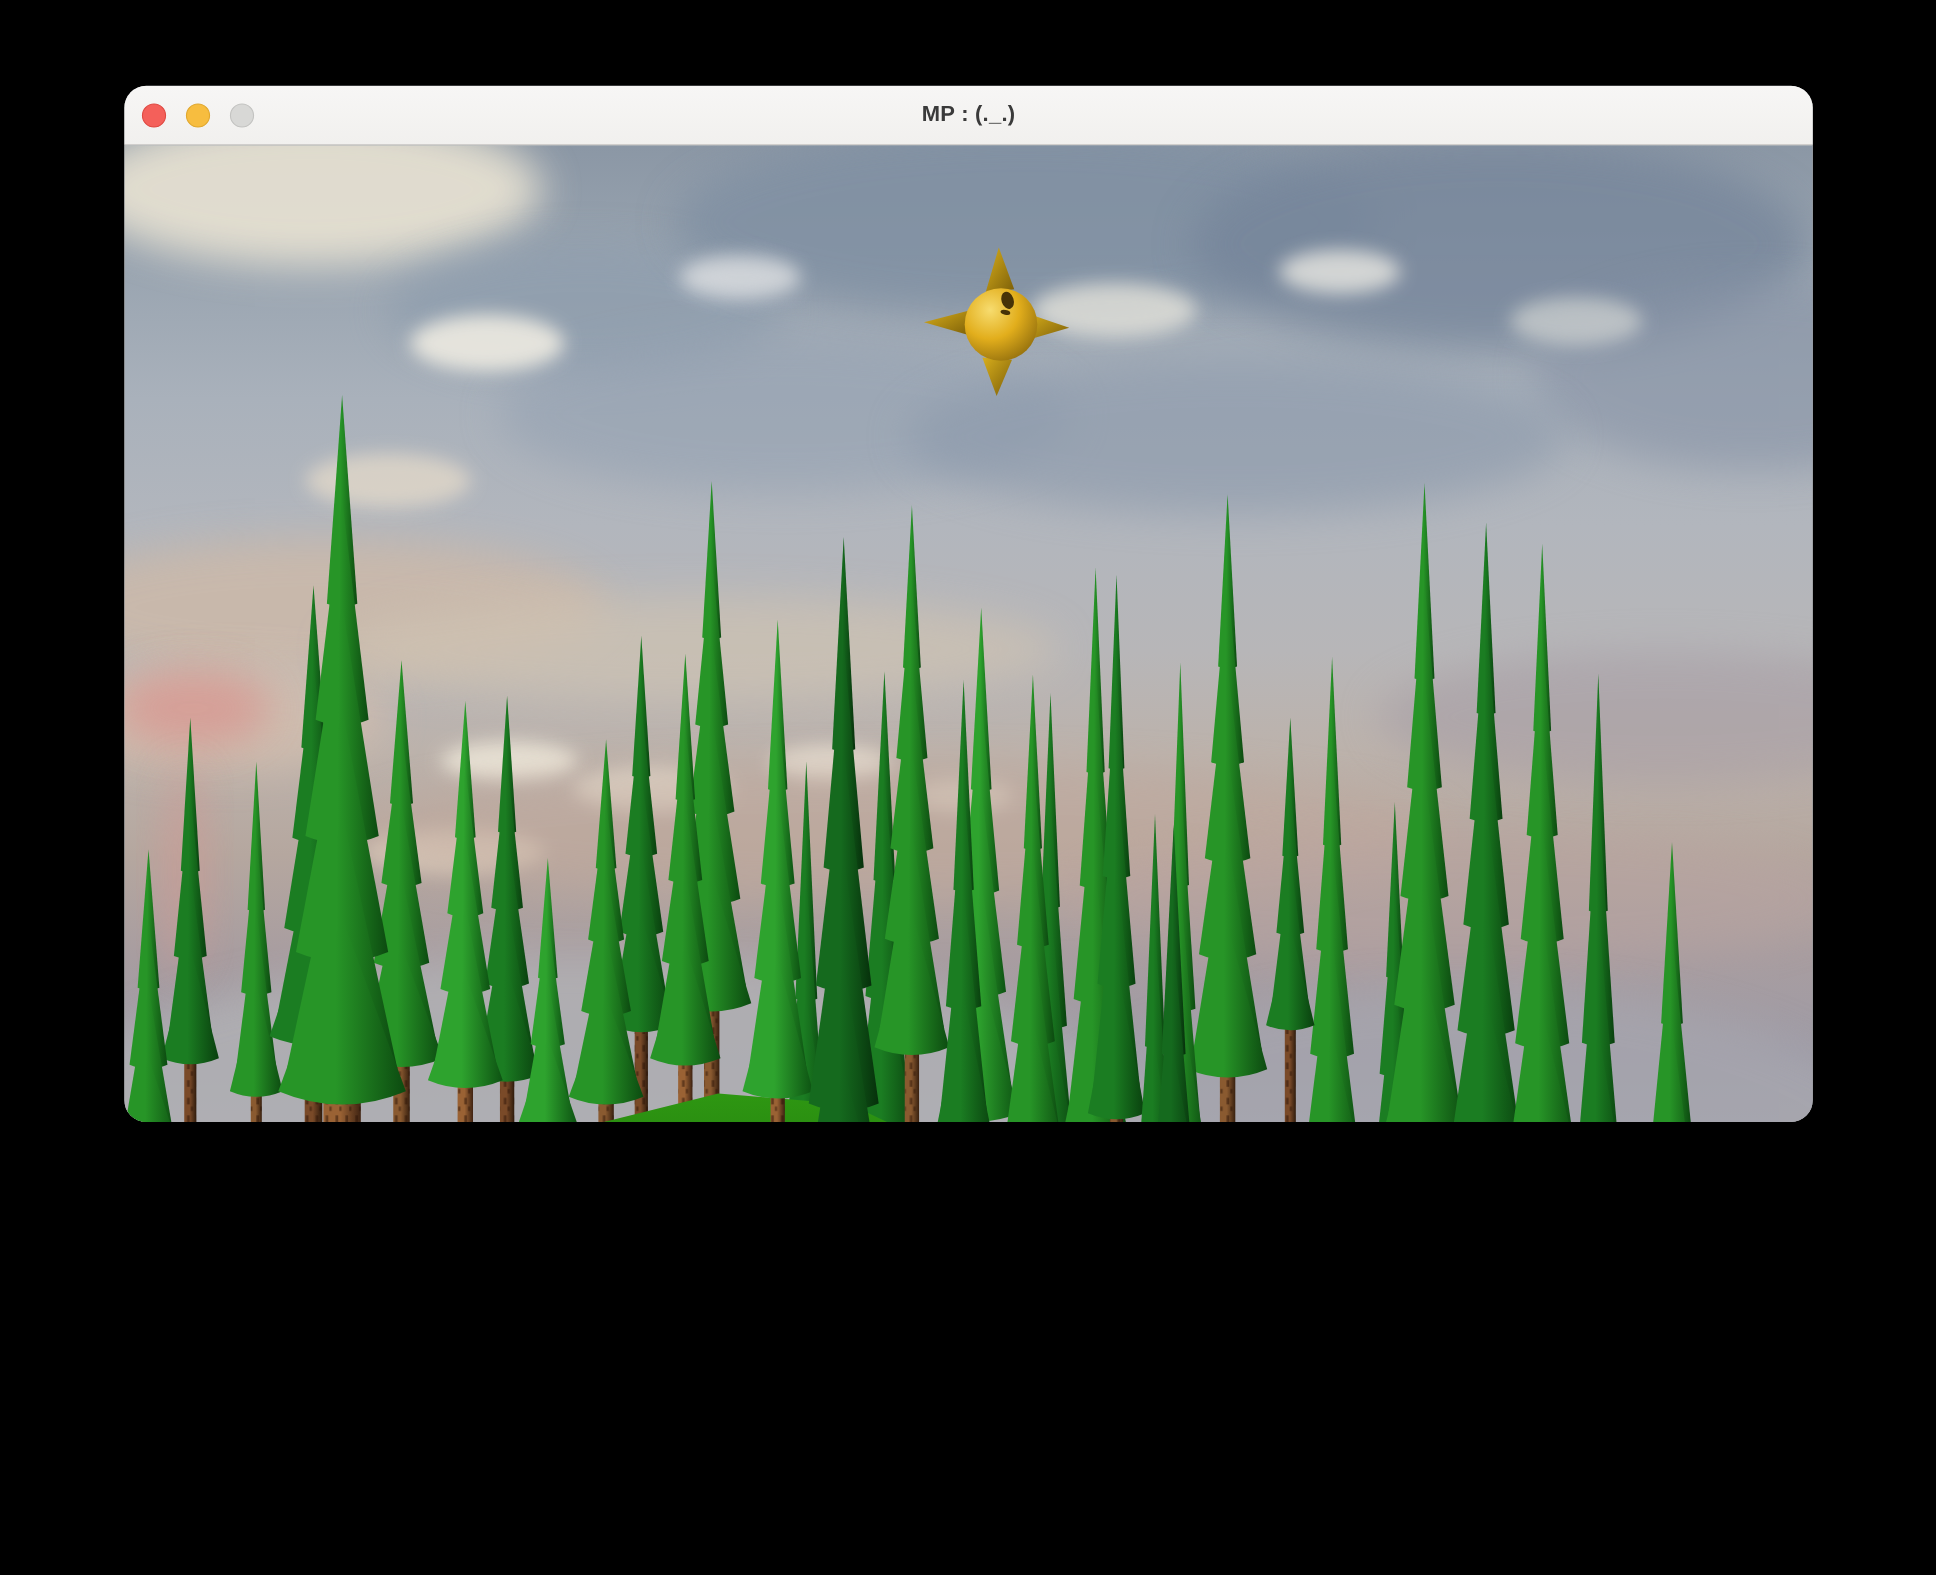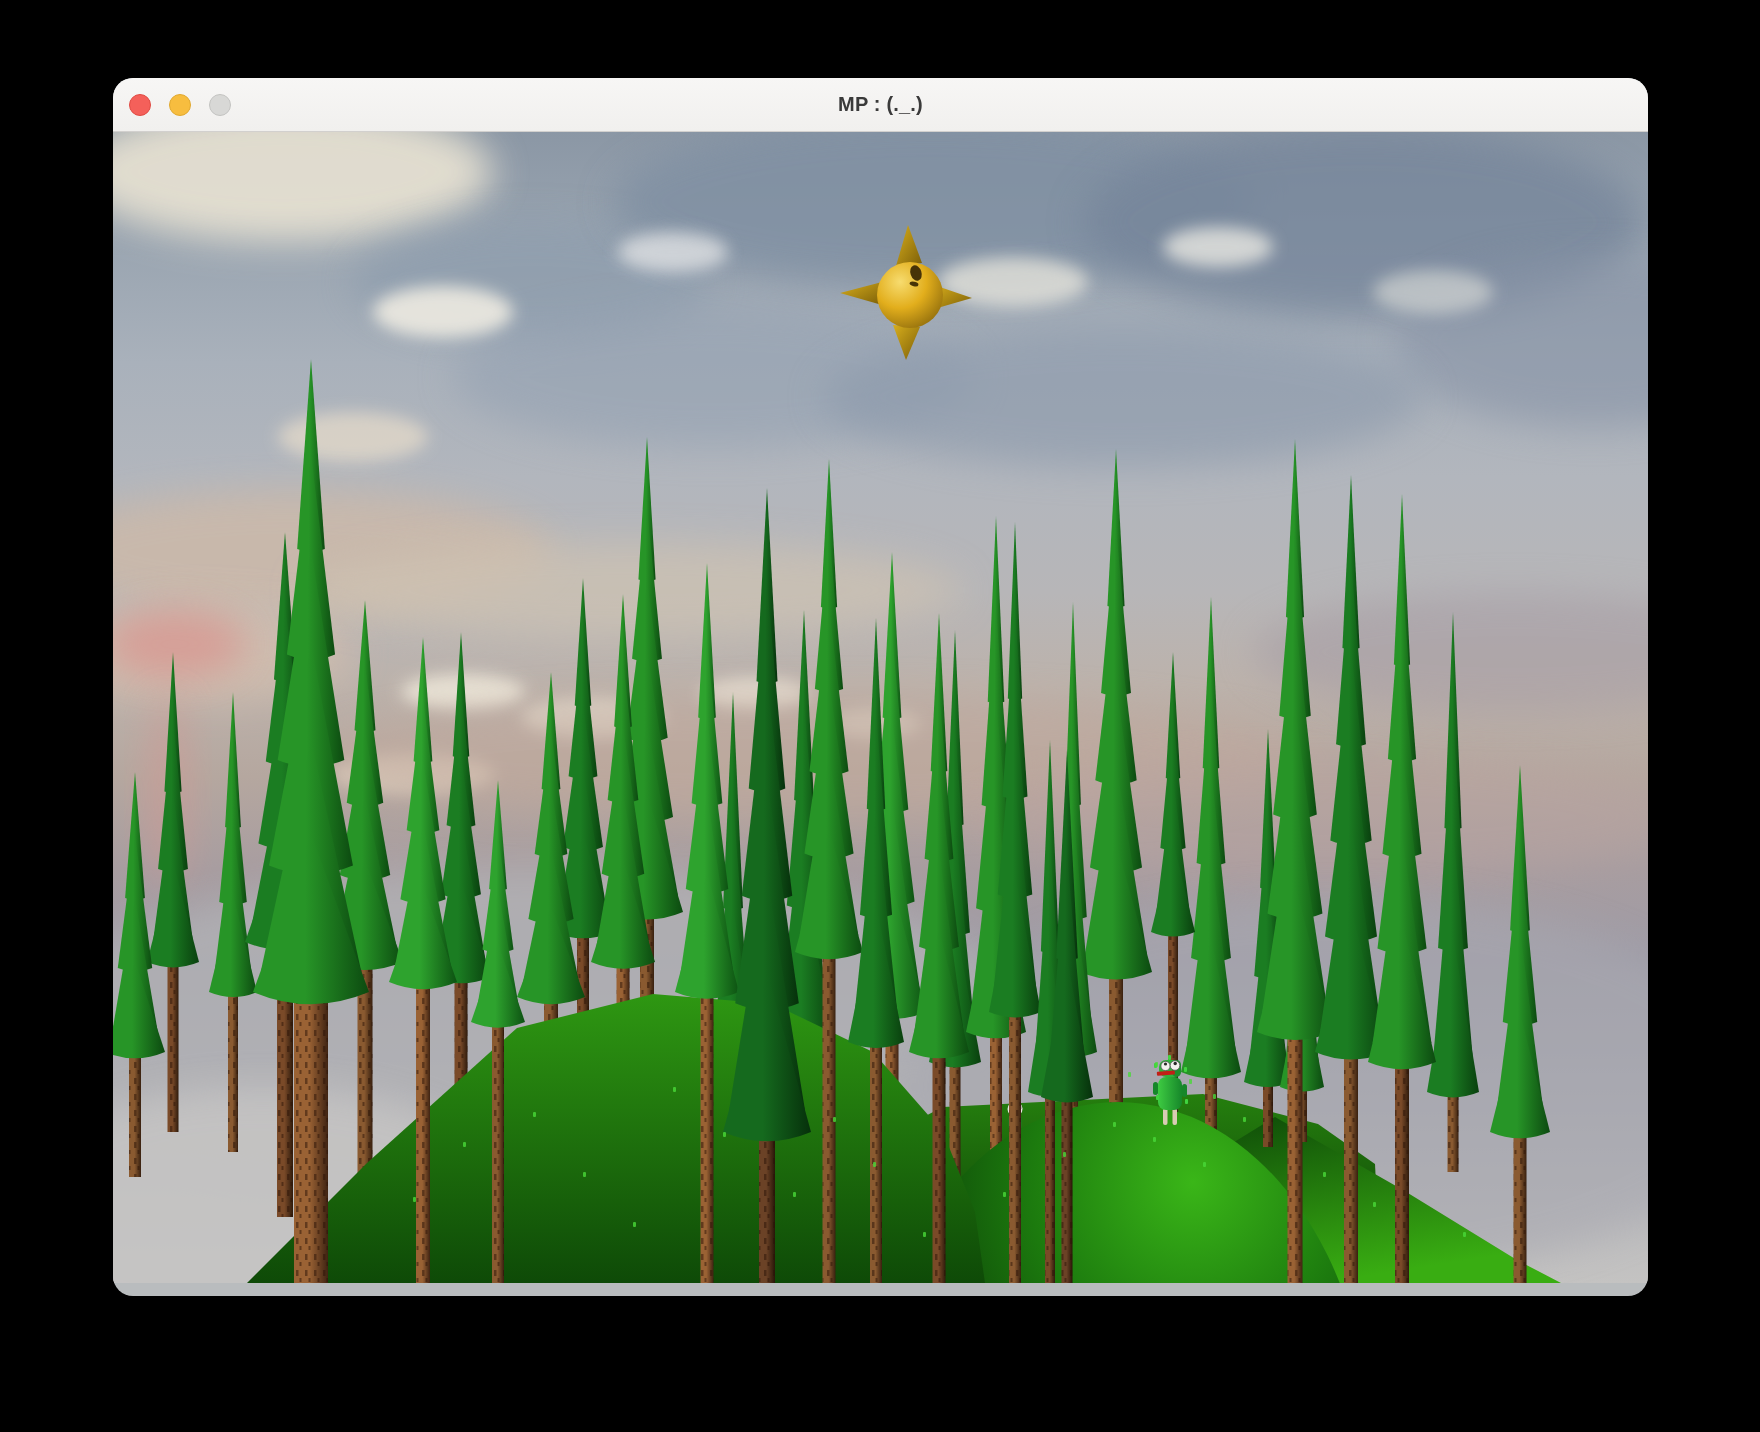--- a/index.html
+++ b/index.html
@@ -1,18 +1,18 @@
 <!DOCTYPE html>
 <html><head>
 <meta charset="utf-8">
 <style>
   html,body{margin:0;padding:0;background:#000;width:1760px;height:1432px;overflow:hidden;
     font-family:"Liberation Sans",sans-serif;}
   .stage{position:relative;width:1760px;height:1432px;background:#000;}
-  .window{position:absolute;left:113px;top:78px;width:1535px;height:1218px;border-radius:20px;
+  .window{position:absolute;left:113px;top:78px;width:1535px;height:942px;border-radius:20px;
     overflow:hidden;background:#b9bcbe;}
   .titlebar{position:relative;height:54px;background:linear-gradient(#f7f6f5,#f1f0ee);
     border-bottom:1px solid #d2d0ce;display:flex;align-items:center;justify-content:center;
     box-sizing:border-box;}
   .title{font-size:20px;font-weight:bold;color:#3a3a3a;letter-spacing:.2px;}
   .lights{position:absolute;left:16px;top:0;height:54px;display:flex;align-items:center;gap:18px;}
   .light{width:22px;height:22px;border-radius:50%;box-sizing:border-box;}
   .viewport{position:absolute;left:0;top:54px;width:1535px;height:1151px;overflow:hidden;}
   svg{display:block;}
 </style>

